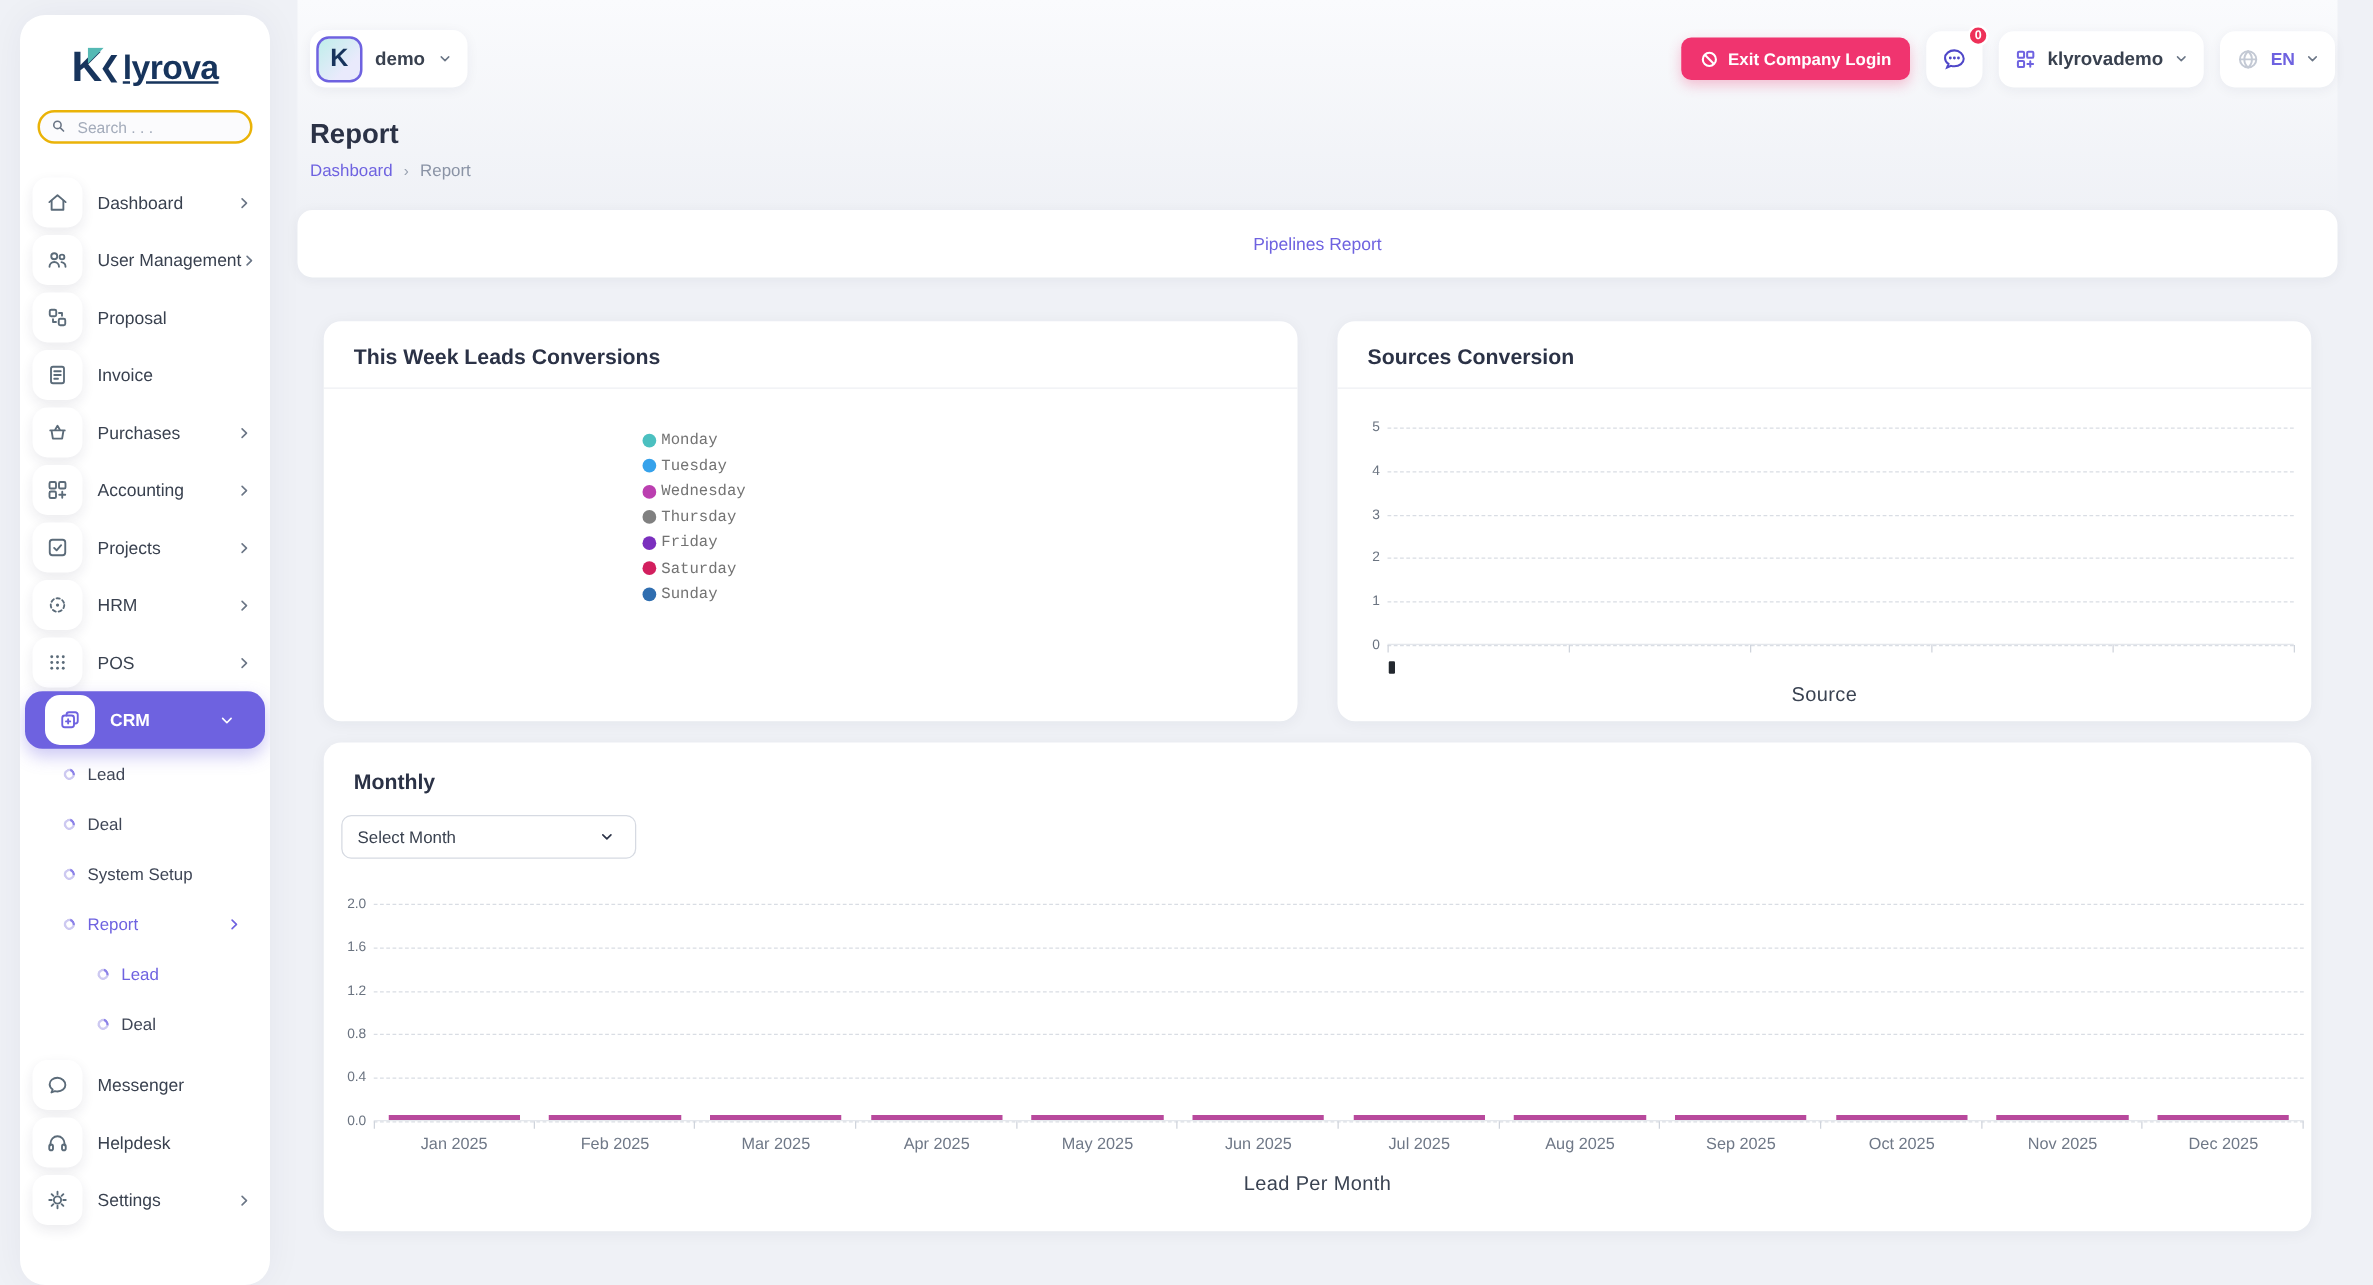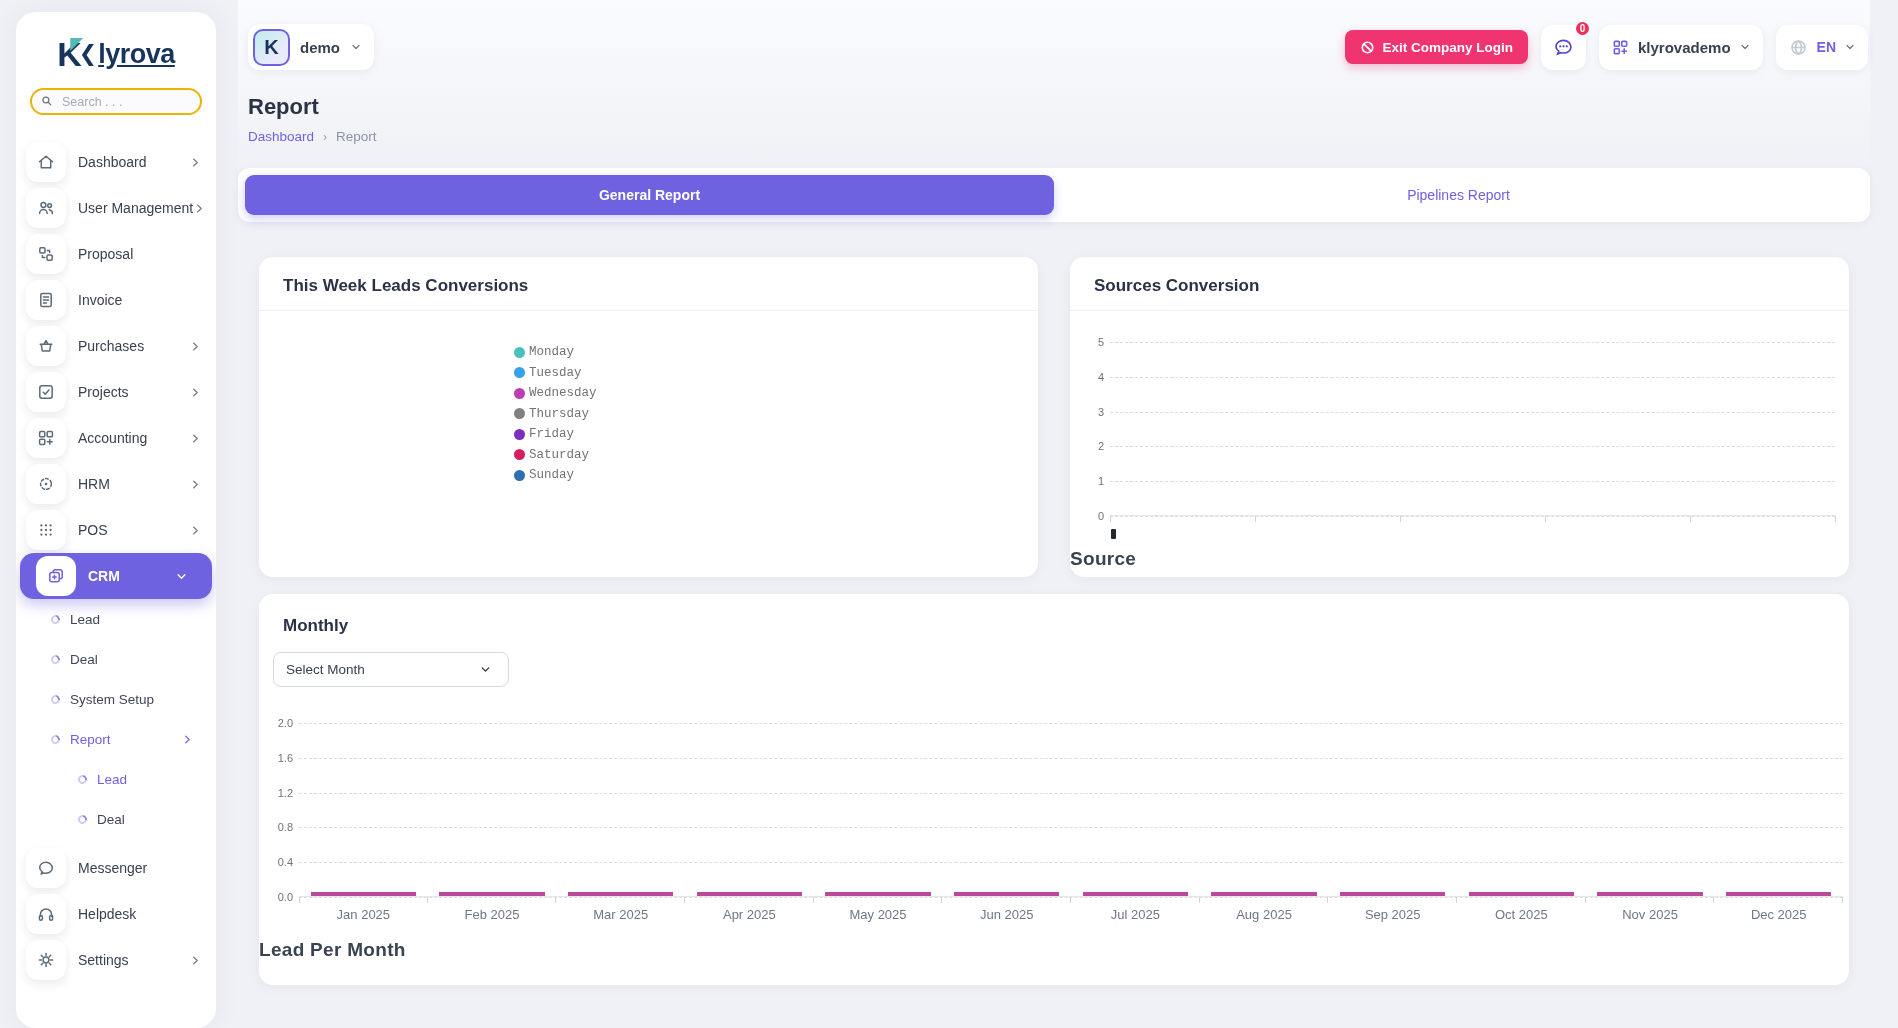--- a/index.html
+++ b/index.html
@@ -89,21 +89,21 @@
   .lg-dot { width:11px; height:11px; border-radius:50%; }
   .lg-label { font-size:12.5px; color:#737373;font-family:Liberation Mono, monospace; }
 
   
   .src-plot { position:relative; height:174px; margin:31px 14px 0 40px; }
   .gridline { position:absolute; left:0; right:0; border-top:1px dashed #d9dde4; }
   .ytick { position:absolute; left:-26px; width:20px; text-align:right; font-size:11px; color:#6a7380; transform:translateY(-6px); }
   .baseline { position:absolute; left:0; right:0; bottom:0; border-bottom:1px solid #e4e7ec; }
   .xtick { position:absolute; bottom:-6px; width:1px; height:6px; background:#cfd4dc; }
   .x-blob { position:absolute; left:1px; bottom:-23px; width:5px; height:10px; background:#23282f; border-radius:1px; }
-  .axis-title { font-size:19px; font-weight:700; color:#3a4352; letter-spacing:.3px; }
+  .axis-title { text-align:center; font-size:16px; font-weight:400; color:#3a4352; letter-spacing:.3px; }
   .src-title { margin-top:32px; }
 
   
   .monthly-card { margin:17px 21px 0; height:391px; }
   .monthly-head { padding:22px 32px 0 24px; font-size:17px; font-weight:700; color:#2b3246; }
   .select-box { margin:16px 0 0 14px; width:236px; height:35px; border:1.5px solid #d6dae2; border-radius:8px;
                 background:#fff; display:flex; align-items:center; padding:0 12px; cursor:pointer; }
   .select-box .sel-label { font-size:13.5px; color:#39414f; }
   .select-box .m-chev { margin-left:auto; color:#39414f; }
   .mon-plot { position:relative; height:174px; margin:36px 6px 0 40px; }
@@ -197,41 +197,41 @@
     <span class="m-label">Purchases</span>
     <span class="m-chev">
           <svg width="13" height="13" viewBox="0 0 20 20" fill="none" stroke="currentColor" stroke-width="2" stroke-linecap="round" stroke-linejoin="round">
             <path d="M7.2 4.8 L12.6 10 L7.2 15.2"></path>
           </svg>
         </span>
   </div>
       <div class="m-item">
     <span class="mi-icon">
           <svg width="20" height="20" viewBox="0 0 20 20" fill="none" stroke="currentColor" stroke-width="1.5" stroke-linecap="round" stroke-linejoin="round">
-            <rect x="3.8" y="3.8" width="12.4" height="12.4" rx="2.2"></rect>
-            <path d="M7.3 10.3 l2 2 3.6-4.2"></path>
-          </svg>
-        </span>
-    <span class="m-label">Projects</span>
-    <span class="m-chev">
-          <svg width="13" height="13" viewBox="0 0 20 20" fill="none" stroke="currentColor" stroke-width="2" stroke-linecap="round" stroke-linejoin="round">
-            <path d="M7.2 4.8 L12.6 10 L7.2 15.2"></path>
-          </svg>
-        </span>
-  </div>
-      <div class="m-item">
-    <span class="mi-icon">
-          <svg width="20" height="20" viewBox="0 0 20 20" fill="none" stroke="currentColor" stroke-width="1.5" stroke-linecap="round" stroke-linejoin="round">
             <rect x="3.6" y="3.6" width="5.2" height="5.2" rx="1.1"></rect>
             <rect x="11.2" y="3.6" width="5.2" height="5.2" rx="1.1"></rect>
             <rect x="3.6" y="11.2" width="5.2" height="5.2" rx="1.1"></rect>
             <path d="M13.8 11.4v4.8M11.4 13.8h4.8"></path>
           </svg>
         </span>
     <span class="m-label">Accounting</span>
+    <span class="m-chev">
+          <svg width="13" height="13" viewBox="0 0 20 20" fill="none" stroke="currentColor" stroke-width="2" stroke-linecap="round" stroke-linejoin="round">
+            <path d="M7.2 4.8 L12.6 10 L7.2 15.2"></path>
+          </svg>
+        </span>
+  </div>
+      <div class="m-item">
+    <span class="mi-icon">
+          <svg width="20" height="20" viewBox="0 0 20 20" fill="none" stroke="currentColor" stroke-width="1.5" stroke-linecap="round" stroke-linejoin="round">
+            <rect x="3.8" y="3.8" width="12.4" height="12.4" rx="2.2"></rect>
+            <path d="M7.3 10.3 l2 2 3.6-4.2"></path>
+          </svg>
+        </span>
+    <span class="m-label">Projects</span>
     <span class="m-chev">
           <svg width="13" height="13" viewBox="0 0 20 20" fill="none" stroke="currentColor" stroke-width="2" stroke-linecap="round" stroke-linejoin="round">
             <path d="M7.2 4.8 L12.6 10 L7.2 15.2"></path>
           </svg>
         </span>
   </div>
       <div class="m-item">
     <span class="mi-icon">
           <svg width="20" height="20" viewBox="0 0 20 20" fill="none" stroke="currentColor" stroke-width="1.5" stroke-linecap="round" stroke-linejoin="round">
             <circle cx="10" cy="10" r="5.4" stroke-dasharray="2.6 2.3"></circle>
@@ -426,21 +426,20 @@
   <div class="page-head">
     <div class="page-title">Report</div>
     <div class="crumbs">
       <span class="crumb-home">Dashboard</span>
       <span class="crumb-sep">›</span>
       <span class="crumb-cur">Report</span>
     </div>
   </div>
 
   <div class="tabs-card" id="tabs">
-      <div class="tab active">General Report</div>
       <div class="tab">Pipelines Report</div>
     </div>
 
   <div class="cards-row">
     <div class="card chart-card">
       <div class="card-head">This Week Leads Conversions</div>
       <div class="card-body">
         <div class="week-legend" id="week-legend">
             <div class="lg-row">
      <span class="lg-dot" style="background:#4bc0c0"></span>

